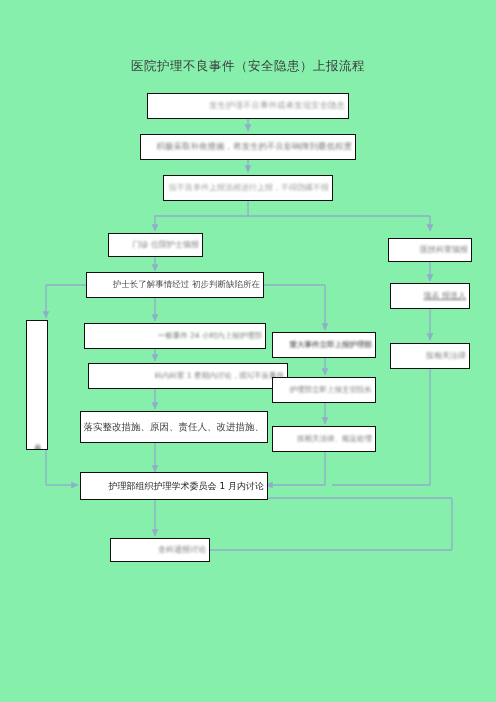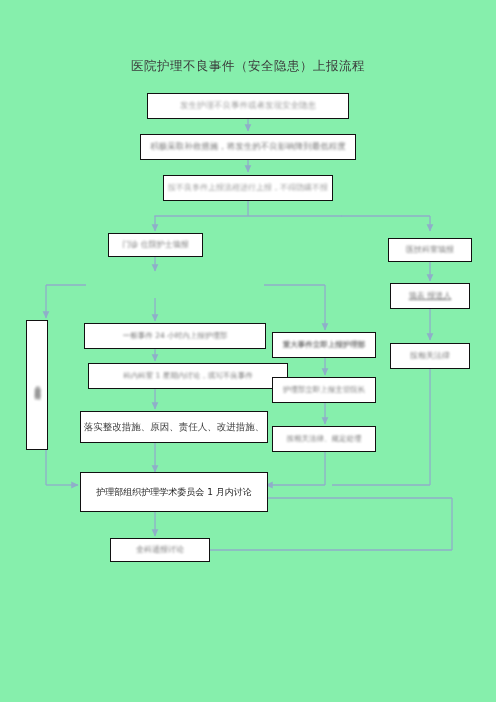--- a/index.html
+++ b/index.html
@@ -37,21 +37,21 @@
     white-space: nowrap;
   }
   .node {
     position: absolute;
     box-sizing: border-box;
     border: 1.3px solid #111111;
     background: #ffffff;
     color: #1a1a1a;
     display: flex;
     align-items: center;
-    justify-content: center;
+    justify-content: flex-end;
     text-align: center;
     line-height: 1.15;
     z-index: 3;
     overflow: hidden;
   }
   .node .txt {
     display: block;
     padding: 0 3px;
     white-space: nowrap;
   }
@@ -152,20 +152,23 @@
   </div>
 
   <div class="node blur-3" style="left:108px; top:233px; width:95px; height:24px; font-size:8px;">
     <span class="txt">门诊 住院护士填报</span>
   </div>
 
   <div class="node blur-3" style="left:388px; top:238px; width:84px; height:24px; font-size:8px;">
     <span class="txt">医技科室填报</span>
   </div>
 
+  <div class="node blur-2" style="left:86px; top:272px; width:178px; height:26px; font-size:8.5px;">
+    <span class="txt">护士长了解事情经过 初步判断缺陷所在</span>
+  </div>
 
   <div class="node blur-3" style="left:390px; top:283px; width:80px; height:26px; font-size:8px;text-decoration:underline;">
     <span class="txt">填表 报送人</span>
   </div>
 
   <div class="node blur-3" style="left:84px; top:323px; width:182px; height:26px; font-size:7.5px;">
     <span class="txt">一般事件 24 小时内上报护理部</span>
   </div>
 
   <div class="node blur-3" style="left:272px; top:332px; width:104px; height:26px; font-size:7.5px;font-weight:bold;">
@@ -185,21 +188,21 @@
   </div>
 
   <div class="node blur-1" style="left:80px; top:411px; width:188px; height:32px; font-size:9.5px;">
     <span class="txt">落实整改措施、原因、责任人、改进措施、</span>
   </div>
 
   <div class="node blur-3" style="left:272px; top:426px; width:104px; height:26px; font-size:7.5px;">
     <span class="txt">按相关法律、规定处理</span>
   </div>
 
-  <div class="node" style="left:80px; top:472px; width:188px; height:40px; font-size:9px;">
+  <div class="node" style="left:80px; top:472px; width:188px; height:28px; font-size:9px;">
     <span class="txt">护理部组织护理学术委员会 1 月内讨论</span>
   </div>
 
   <div class="node blur-3" style="left:110px; top:538px; width:100px; height:24px; font-size:8px;">
     <span class="txt">全科通报讨论</span>
   </div>
 
   <div class="node vertical-node blur-4" style="left:26px; top:320px; width:22px; height:130px; font-size:6.5px;">
     <span class="txt">每月护理质量分析会总结分析通报</span>
   </div>

